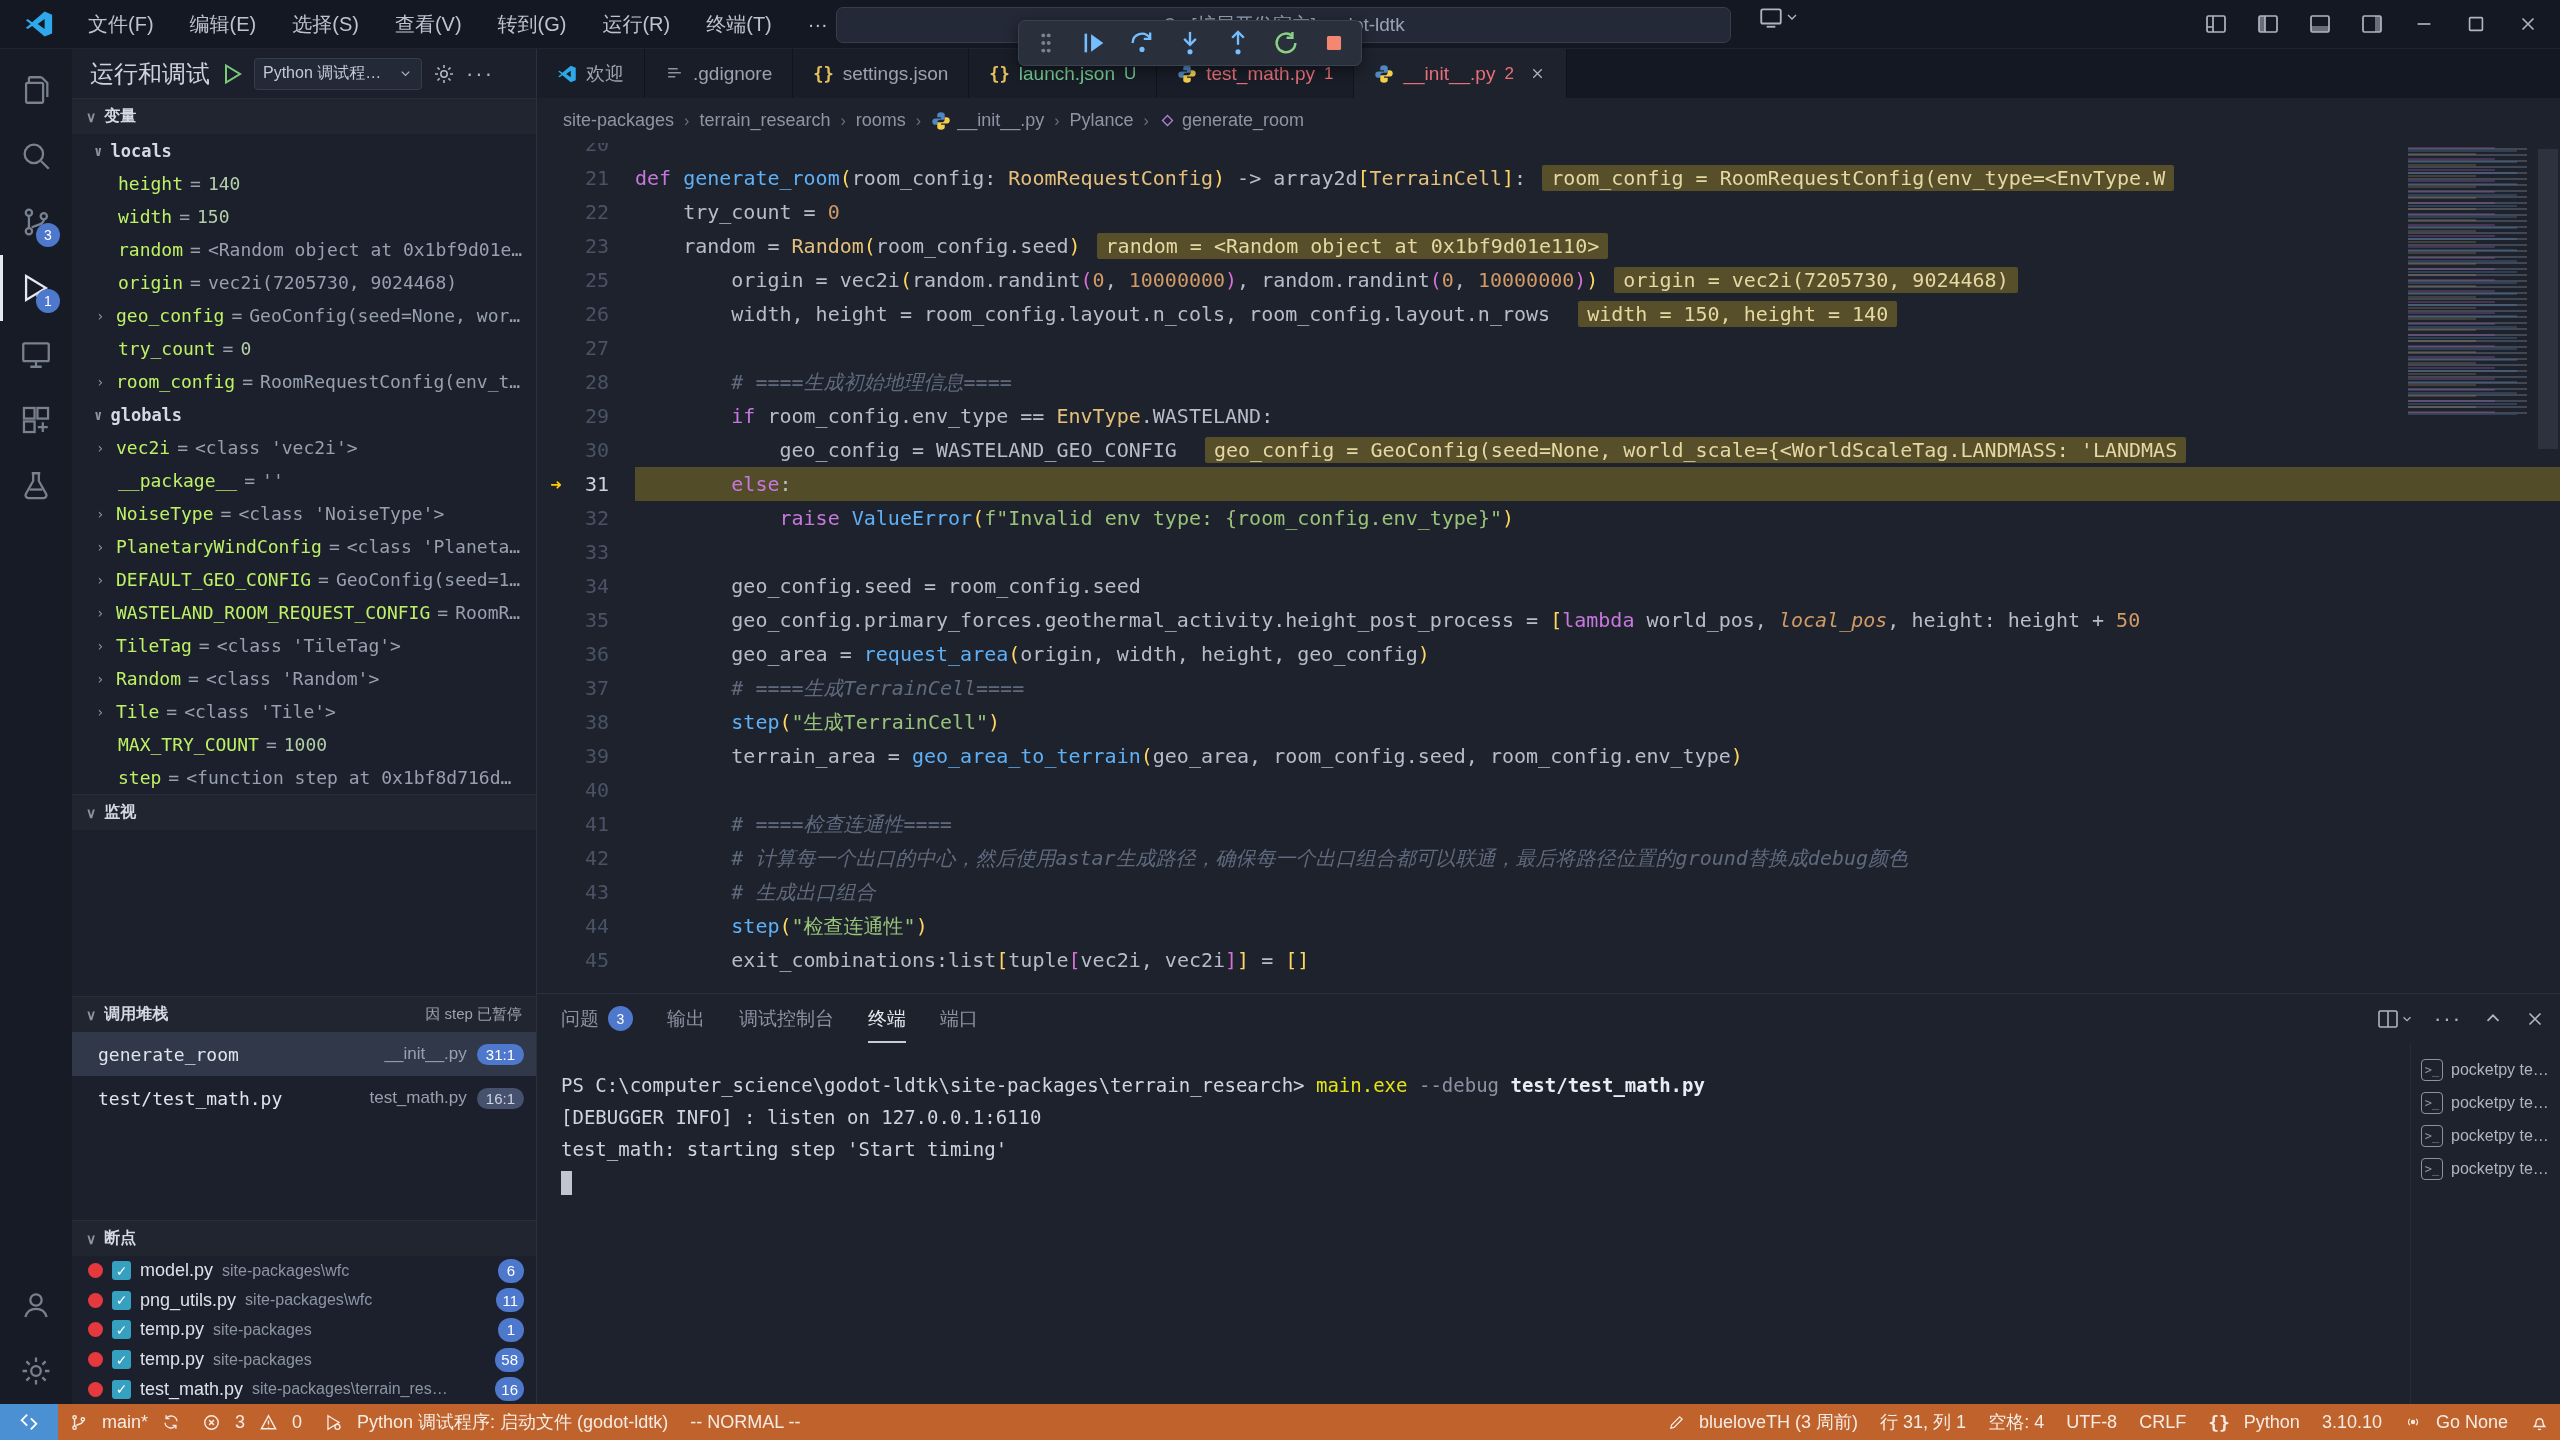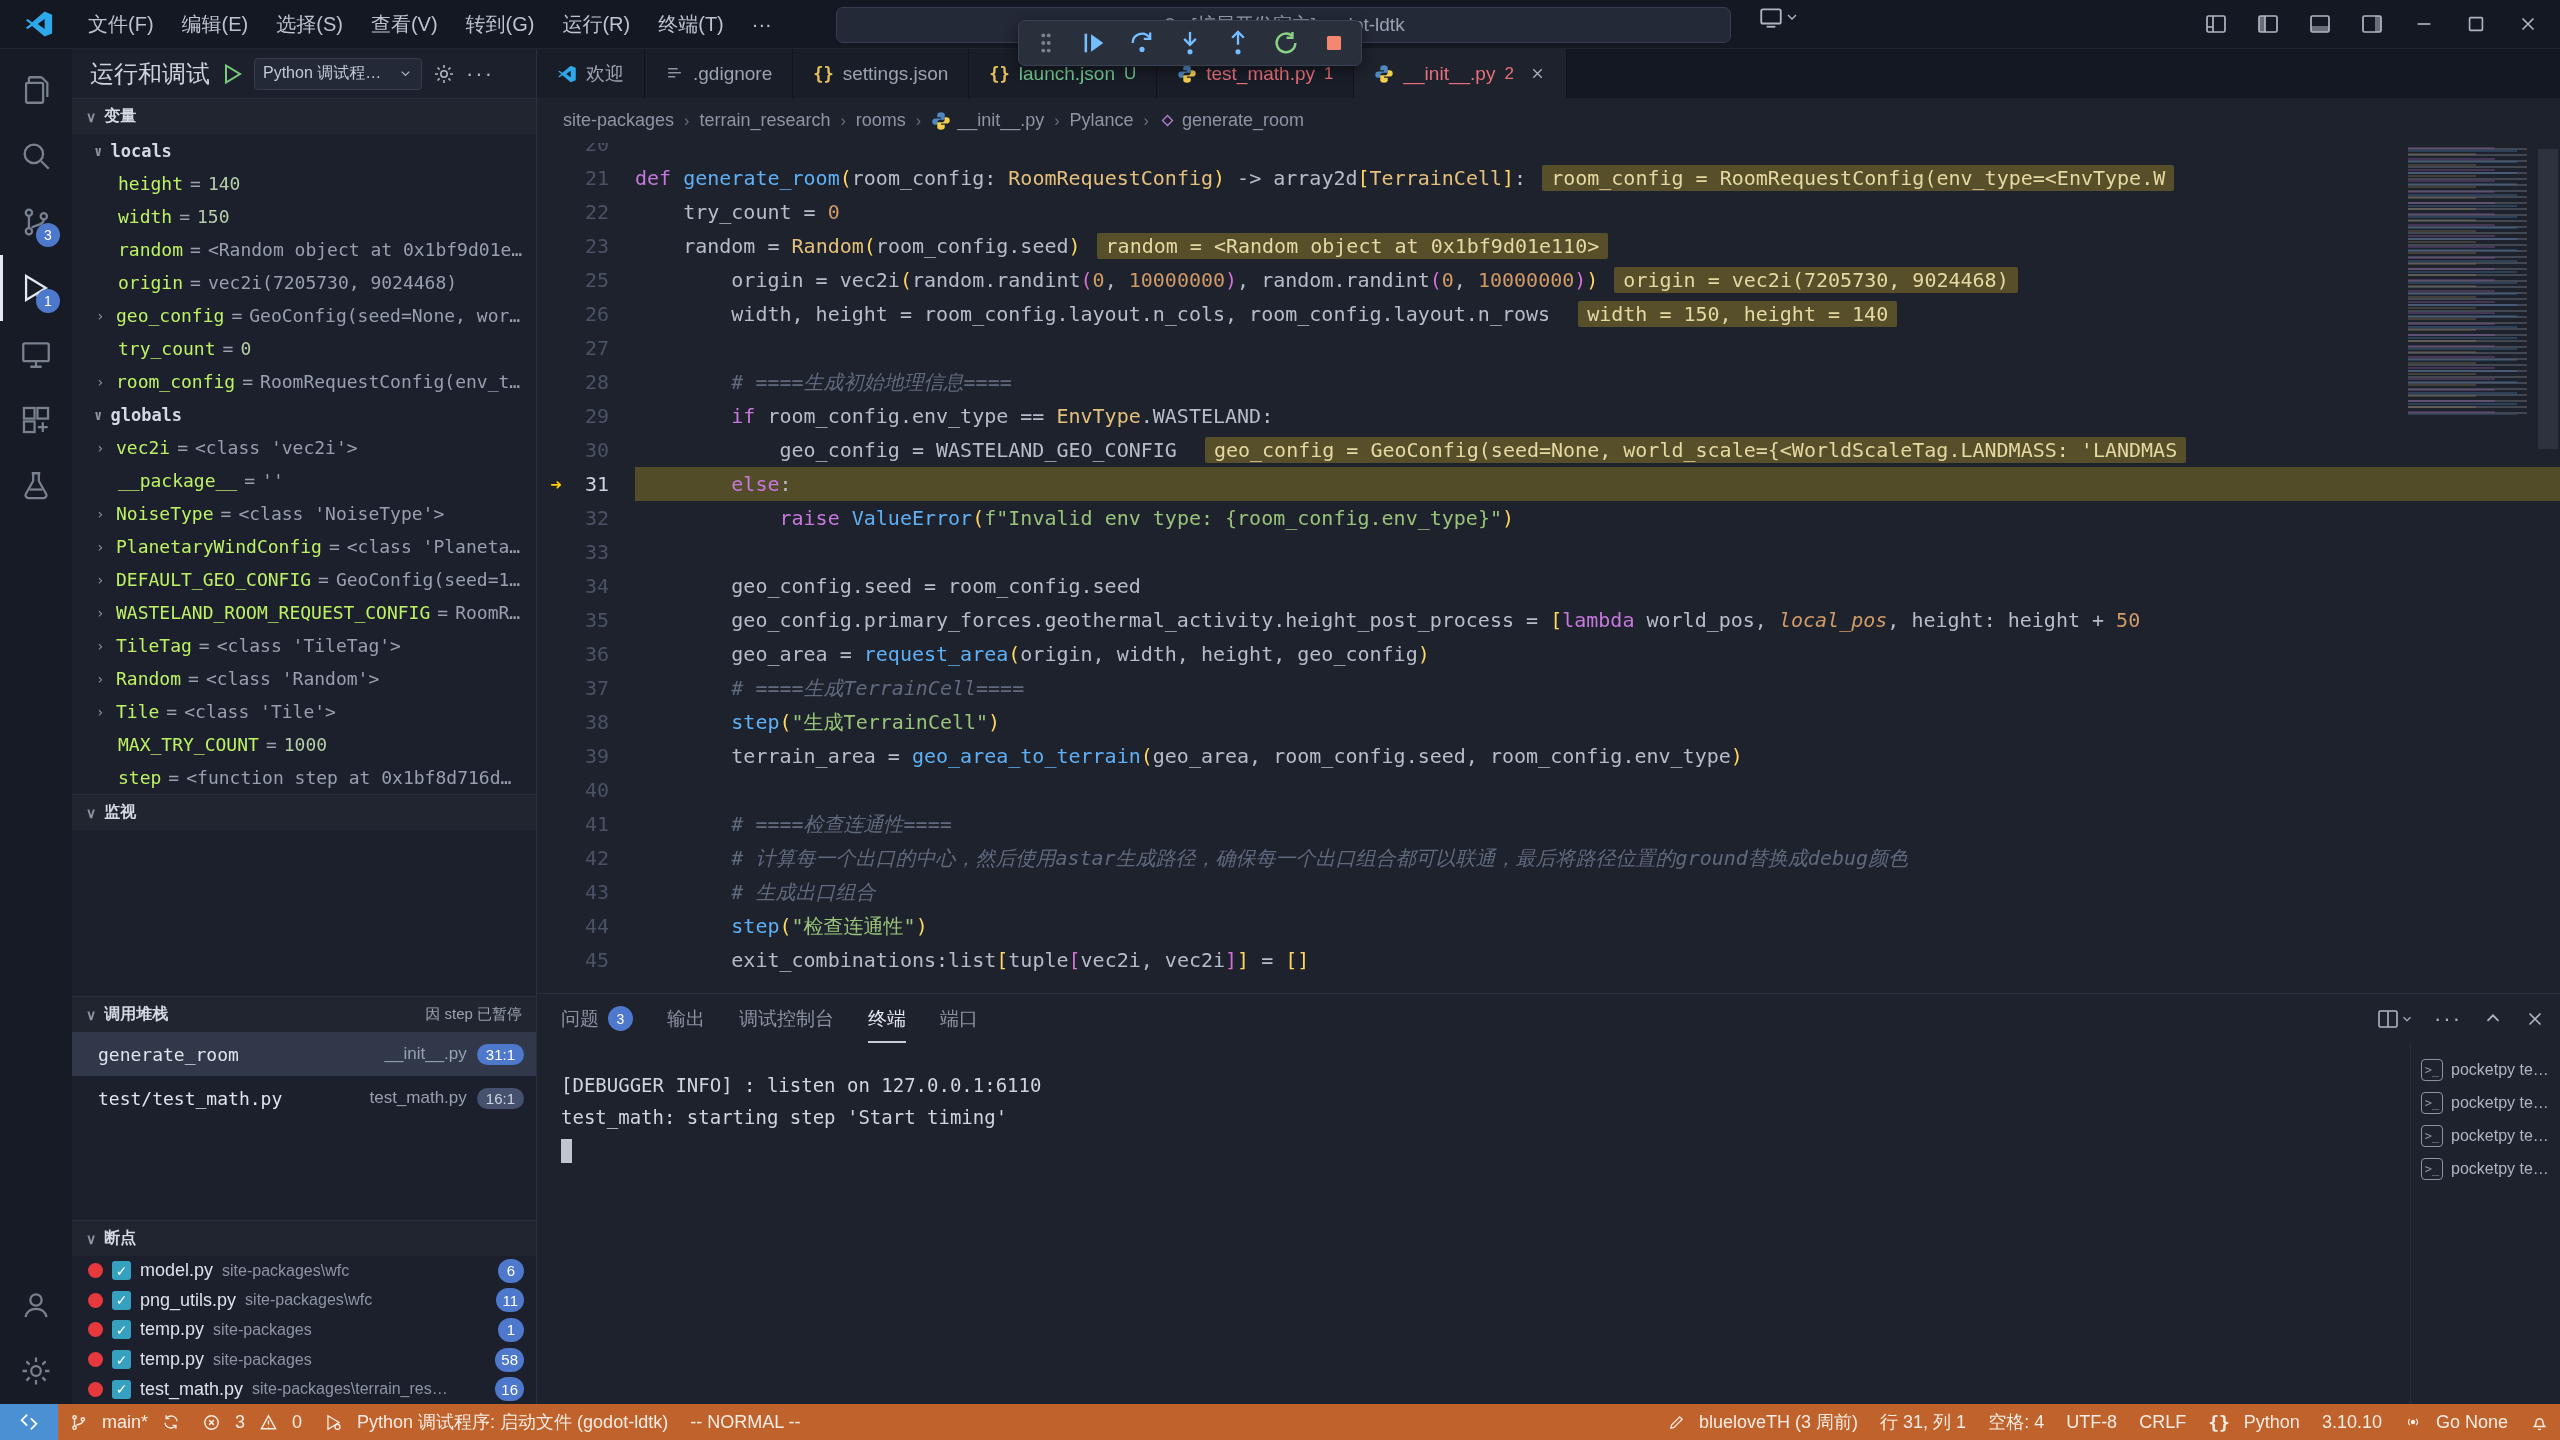--- a/index.html
+++ b/index.html
@@ -4,21 +4,21 @@
 <style>
   * { margin:0; padding:0; box-sizing:border-box; }
   html,body { width:2560px; height:1440px; overflow:hidden; background:#14171f; }
   body { font-family:"Liberation Sans", sans-serif; color:#c7cdd8; }
   svg { display:block; }
   .icon { display:inline-flex; align-items:center; justify-content:center; flex:none; }
 
   
   .titlebar { position:relative; height:49px; background:#141823; display:flex; align-items:center; border-bottom:1px solid #20242f; }
   .vscode-logo { width:34px; height:34px; margin:0 18px 0 22px; }
-  .menu-bar { display:flex; align-items:center; gap:0; }
+  .menu-bar { display:flex; align-items:center; gap:8px; }
   .menu-item { padding:6px 14px; font-size:20px; color:#bdc3cf; border-radius:6px; }
   .nav-arrows { display:flex; gap:26px; margin-left:52px; color:#9aa3b2; }
   .searchbox { position:absolute; left:836px; top:7px; width:895px; height:36px; background:#242938; border:1px solid #363d4e; border-radius:7px;
                display:flex; align-items:center; justify-content:center; gap:10px; color:#9aa3b2; font-size:19px; }
   .tb-right { position:absolute; right:0; top:0; height:48px; display:flex; align-items:center; gap:8px; padding-right:10px; }
   .tb-icon { width:44px; height:40px; display:flex; align-items:center; justify-content:center; color:#aeb5c2; }
   .cast-wrap { position:absolute; left:1758px; top:4px; display:flex; align-items:center; color:#aeb5c2; }
 
   
   .debug-toolbar { position:absolute; left:1018px; top:20px; z-index:50; height:46px; padding:0 10px; display:flex; align-items:center; gap:14px;
@@ -832,20 +832,21 @@
             </span>
           <span class="icon">
               <svg width="22" height="22" viewBox="0 0 24 24" stroke="currentColor" stroke-width="1.8">
                 <path d="M6 6l12 12M18 6L6 18"></path>
               </svg>
             </span>
         </div>
       </div>
       <div class="panel-body">
         <div class="term">
+            <div class="term-line"><span class="w">PS C:\computer_science\godot-ldtk\site-packages\terrain_research&gt; </span><span class="y">main.exe</span><span class="d"> --debug </span><span class="b">test/test_math.py</span></div>
             <div class="term-line"><span class="w">[DEBUGGER INFO] : listen on 127.0.0.1:6110</span></div>
             <div class="term-line"><span class="w">test_math: starting step 'Start timing'</span></div>
             <div class="term-line"><span class="cursor-block"></span></div>
           </div>
         <div class="term-side">
             <div class="prof-row">
               <span class="prof-icon">&gt;_</span>
               <span>pocketpy te…</span>
             </div>
             <div class="prof-row">

